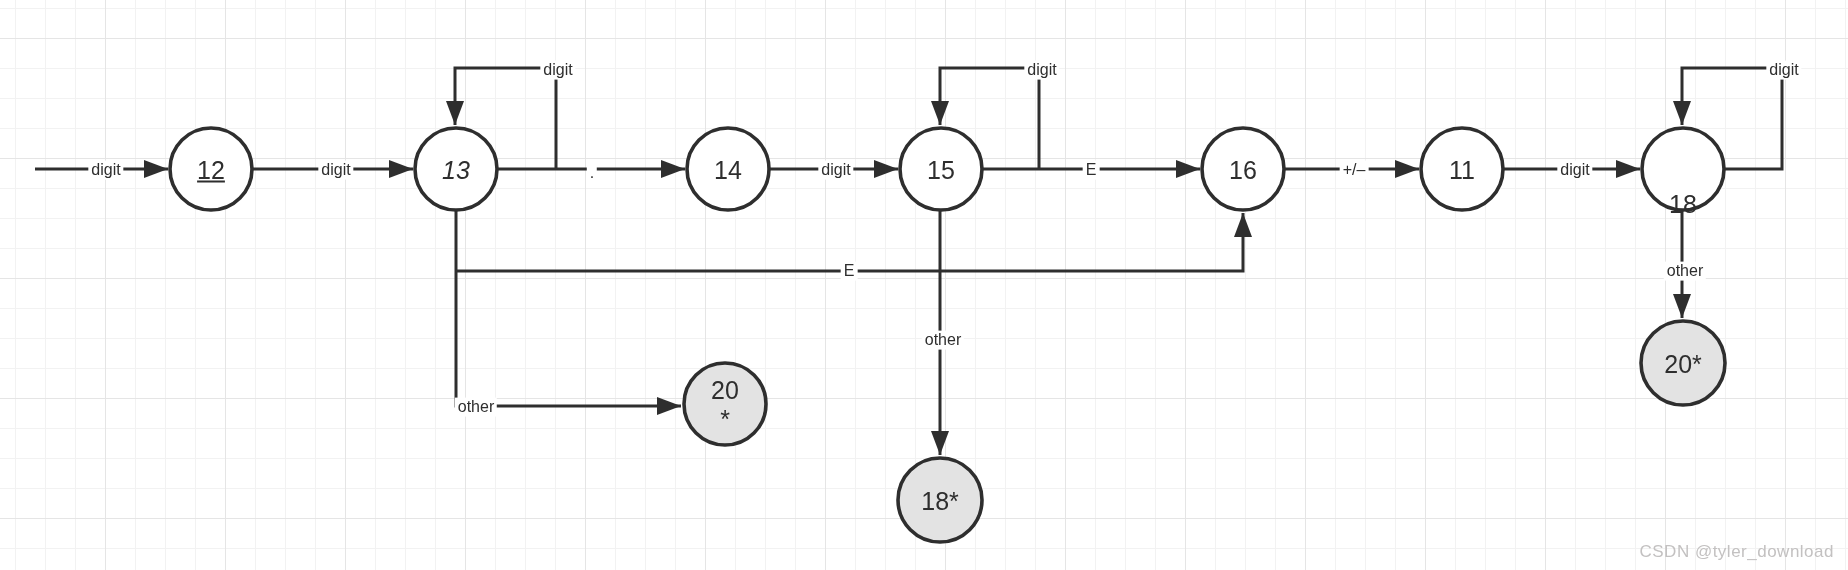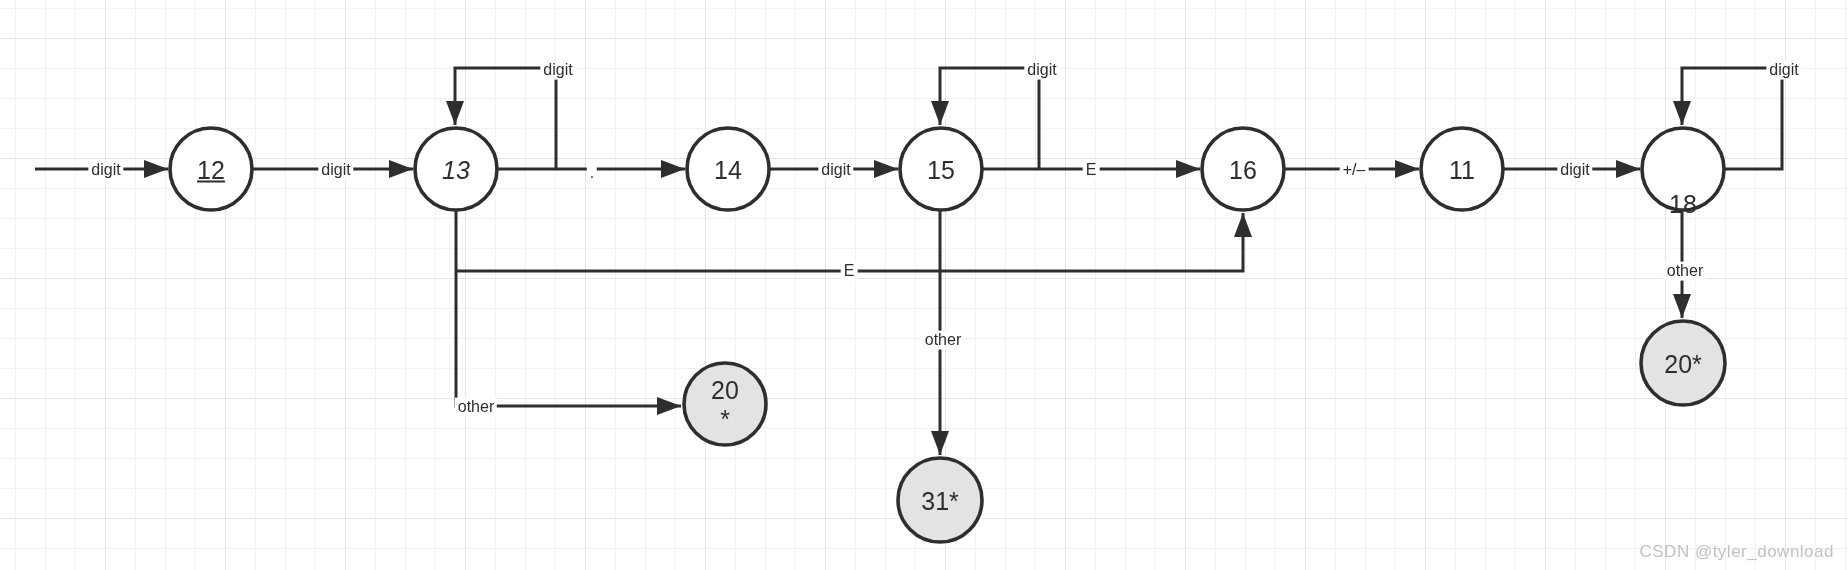--- a/index.html
+++ b/index.html
@@ -84,21 +84,21 @@
   <span class="node-lbl" style="left:211px;top:170px;text-decoration:underline;">12</span>
   <span class="node-lbl" style="left:456px;top:170px;font-style:italic;">13</span>
   <span class="node-lbl" style="left:728px;top:170px;">14</span>
   <span class="node-lbl" style="left:941px;top:170px;">15</span>
   <span class="node-lbl" style="left:1243px;top:170px;">16</span>
   <span class="node-lbl" style="left:1462px;top:170px;">11</span>
   <span class="node-lbl" style="left:1683px;top:170px;margin-top:34px;">18</span>
   <span class="node-lbl" style="left:1683px;top:364px;">20*</span>
   <span class="node-lbl" style="left:725px;top:390px;">20</span>
   <span class="node-lbl" style="left:725px;top:419px;">*</span>
-  <span class="node-lbl" style="left:940px;top:501px;">31*</span>
+  <span class="node-lbl" style="left:940px;top:501px;">18*</span>
 
   <span class="lbl" style="left:106px;top:170px;">digit</span>
   <span class="lbl" style="left:336px;top:170px;">digit</span>
   <span class="lbl" style="left:558px;top:70px;">digit</span>
   <span class="lbl" style="left:592px;top:173px;">.</span>
   <span class="lbl" style="left:836px;top:170px;">digit</span>
   <span class="lbl" style="left:1042px;top:70px;">digit</span>
   <span class="lbl" style="left:1091px;top:170px;">E</span>
   <span class="lbl" style="left:1354px;top:170px;">+/–</span>
   <span class="lbl" style="left:1575px;top:170px;">digit</span>

